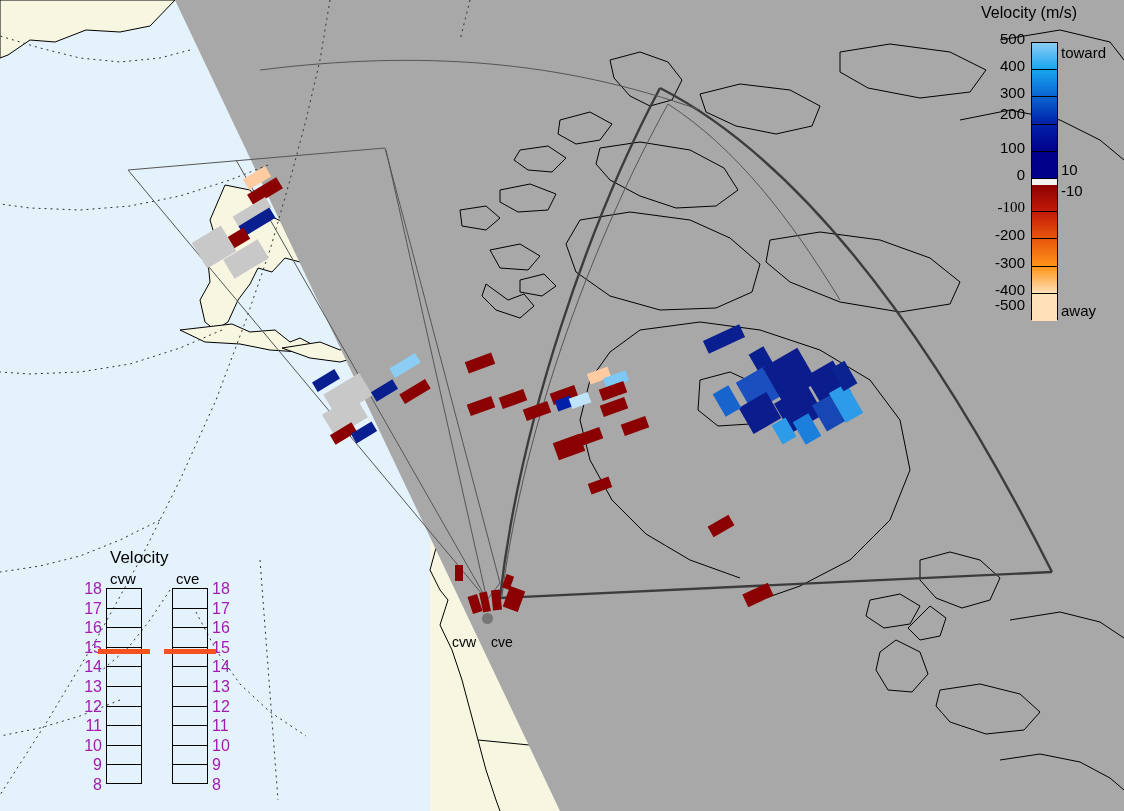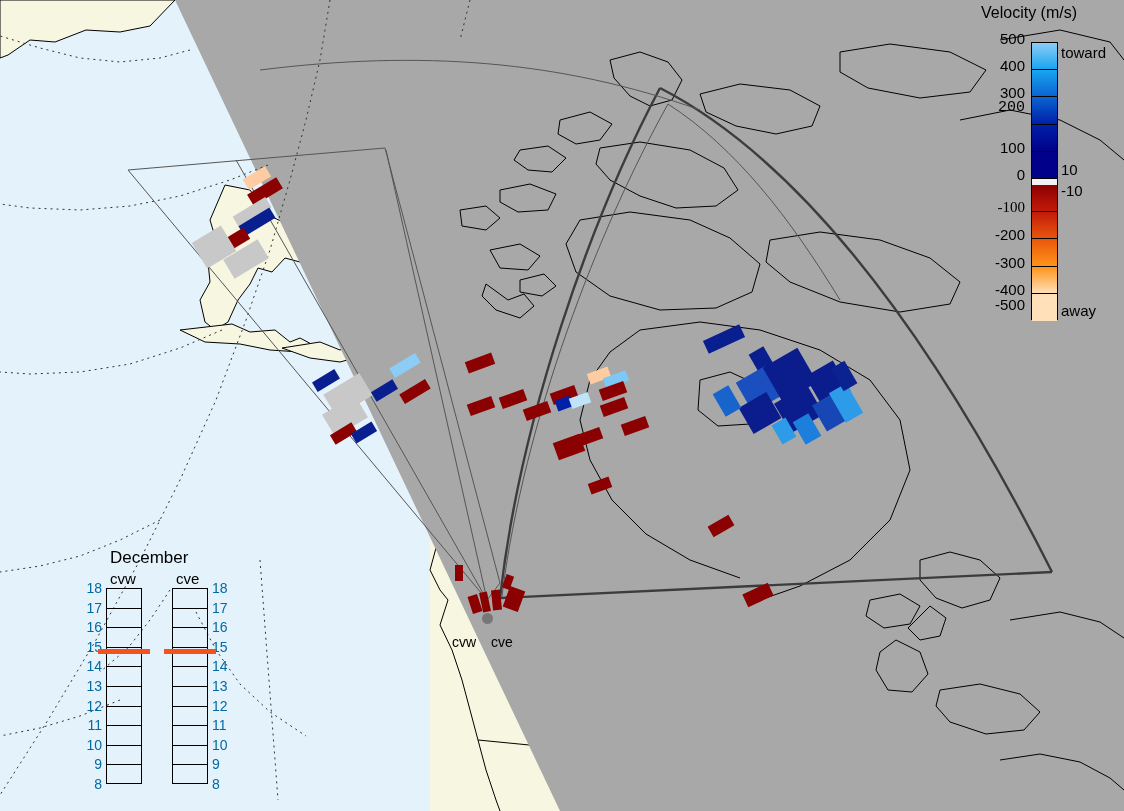--- a/index.html
+++ b/index.html
@@ -29,21 +29,21 @@
   .cb-side{position:absolute;left:86px;font-size:15px;color:#000;white-space:nowrap;}
 
   
   #freq-panel{position:absolute;left:88px;top:548px;width:160px;height:240px;}
   #freq-title{position:absolute;left:22px;top:0px;font-size:17px;color:#000;}
   .freq-colname{position:absolute;top:22px;font-size:15px;color:#000;}
   .freq-bar{position:absolute;top:40px;width:36px;height:196px;border:1px solid #000;box-sizing:border-box;background:transparent;}
   .freq-cell{width:100%;box-sizing:border-box;border-bottom:1px solid #000;}
   .freq-cell.last{border-bottom:none;}
   .freq-mark{position:absolute;height:5px;background:#f4511e;}
-  .freq-scale{position:absolute;width:22px;text-align:right;font-size:14px;color:#0369a1;}
+  .freq-scale{position:absolute;width:22px;text-align:right;font-size:16px;color:#a21caf;}
   .freq-scale.r{text-align:left;}
 
   .cell{position:absolute;}
 </style>
 </head>
 <body>
 
 <div id="stage">
 
   <div class="ocean"></div>
@@ -201,21 +201,21 @@
 
   <div class="site-label" style="left:452px;top:634px;">cvw</div>
   <div class="site-label" style="left:491px;top:634px;">cve</div>
 
   <div id="colorbar-panel">
     <div id="colorbar-title">Velocity (m/s)</div>
     <div class="cb-ticks" id="cb-ticks">
         <div class="cb-tick" style="top: 0px;">500</div>
         <div class="cb-tick" style="top: 27.2px;">400</div>
         <div class="cb-tick" style="top: 54.4px;">300</div>
-        <div class="cb-tick" style="top: 69px; font-family: Liberation Mono, monospace;">200</div>
+        <div class="cb-tick" style="top: 75px;">200</div>
         <div class="cb-tick" style="top: 108.8px;">100</div>
         <div class="cb-tick" style="top: 136px;">0</div>
         <div class="cb-tick" style="top: 169.2px; font-family: Liberation Serif, serif;">-100</div>
         <div class="cb-tick" style="top: 196.4px;">-200</div>
         <div class="cb-tick" style="top: 223.6px; text-align: center;">-300</div>
         <div class="cb-tick" style="top: 250.8px;">-400</div>
         <div class="cb-tick" style="top: 266px;">-500</div>
       </div>
     <div id="cb-bar">
         <div class="cb-seg div" style="height: 27.2px; background: linear-gradient(rgb(140, 205, 245), rgb(24, 166, 240));"></div>
@@ -230,21 +230,21 @@
         <div class="cb-seg div" style="height: 27.2px; background: linear-gradient(rgb(255, 148, 25), rgb(255, 224, 184));"></div>
         <div class="cb-seg" style="height: 27.2px; background: linear-gradient(rgb(255, 224, 184), rgb(255, 224, 184));"></div>
       </div>
     <div class="cb-side" style="top:44px;">toward</div>
     <div class="cb-side" style="top:161px;">10</div>
     <div class="cb-side" style="top:182px;">-10</div>
     <div class="cb-side" style="top:302px;">away</div>
   </div>
 
   <div id="freq-panel">
-    <div id="freq-title">December</div>
+    <div id="freq-title">Velocity</div>
 
     <div class="freq-colname" style="left:22px;">cvw</div>
     <div class="freq-colname" style="left:88px;">cve</div>
 
     <div class="freq-bar" id="freq-bar-0" style="left:18px;">
         <div class="freq-cell" style="height: 19.6px;"></div>
         <div class="freq-cell" style="height: 19.6px;"></div>
         <div class="freq-cell" style="height: 19.6px;"></div>
         <div class="freq-cell" style="height: 19.6px;"></div>
         <div class="freq-cell" style="height: 19.6px;"></div>

